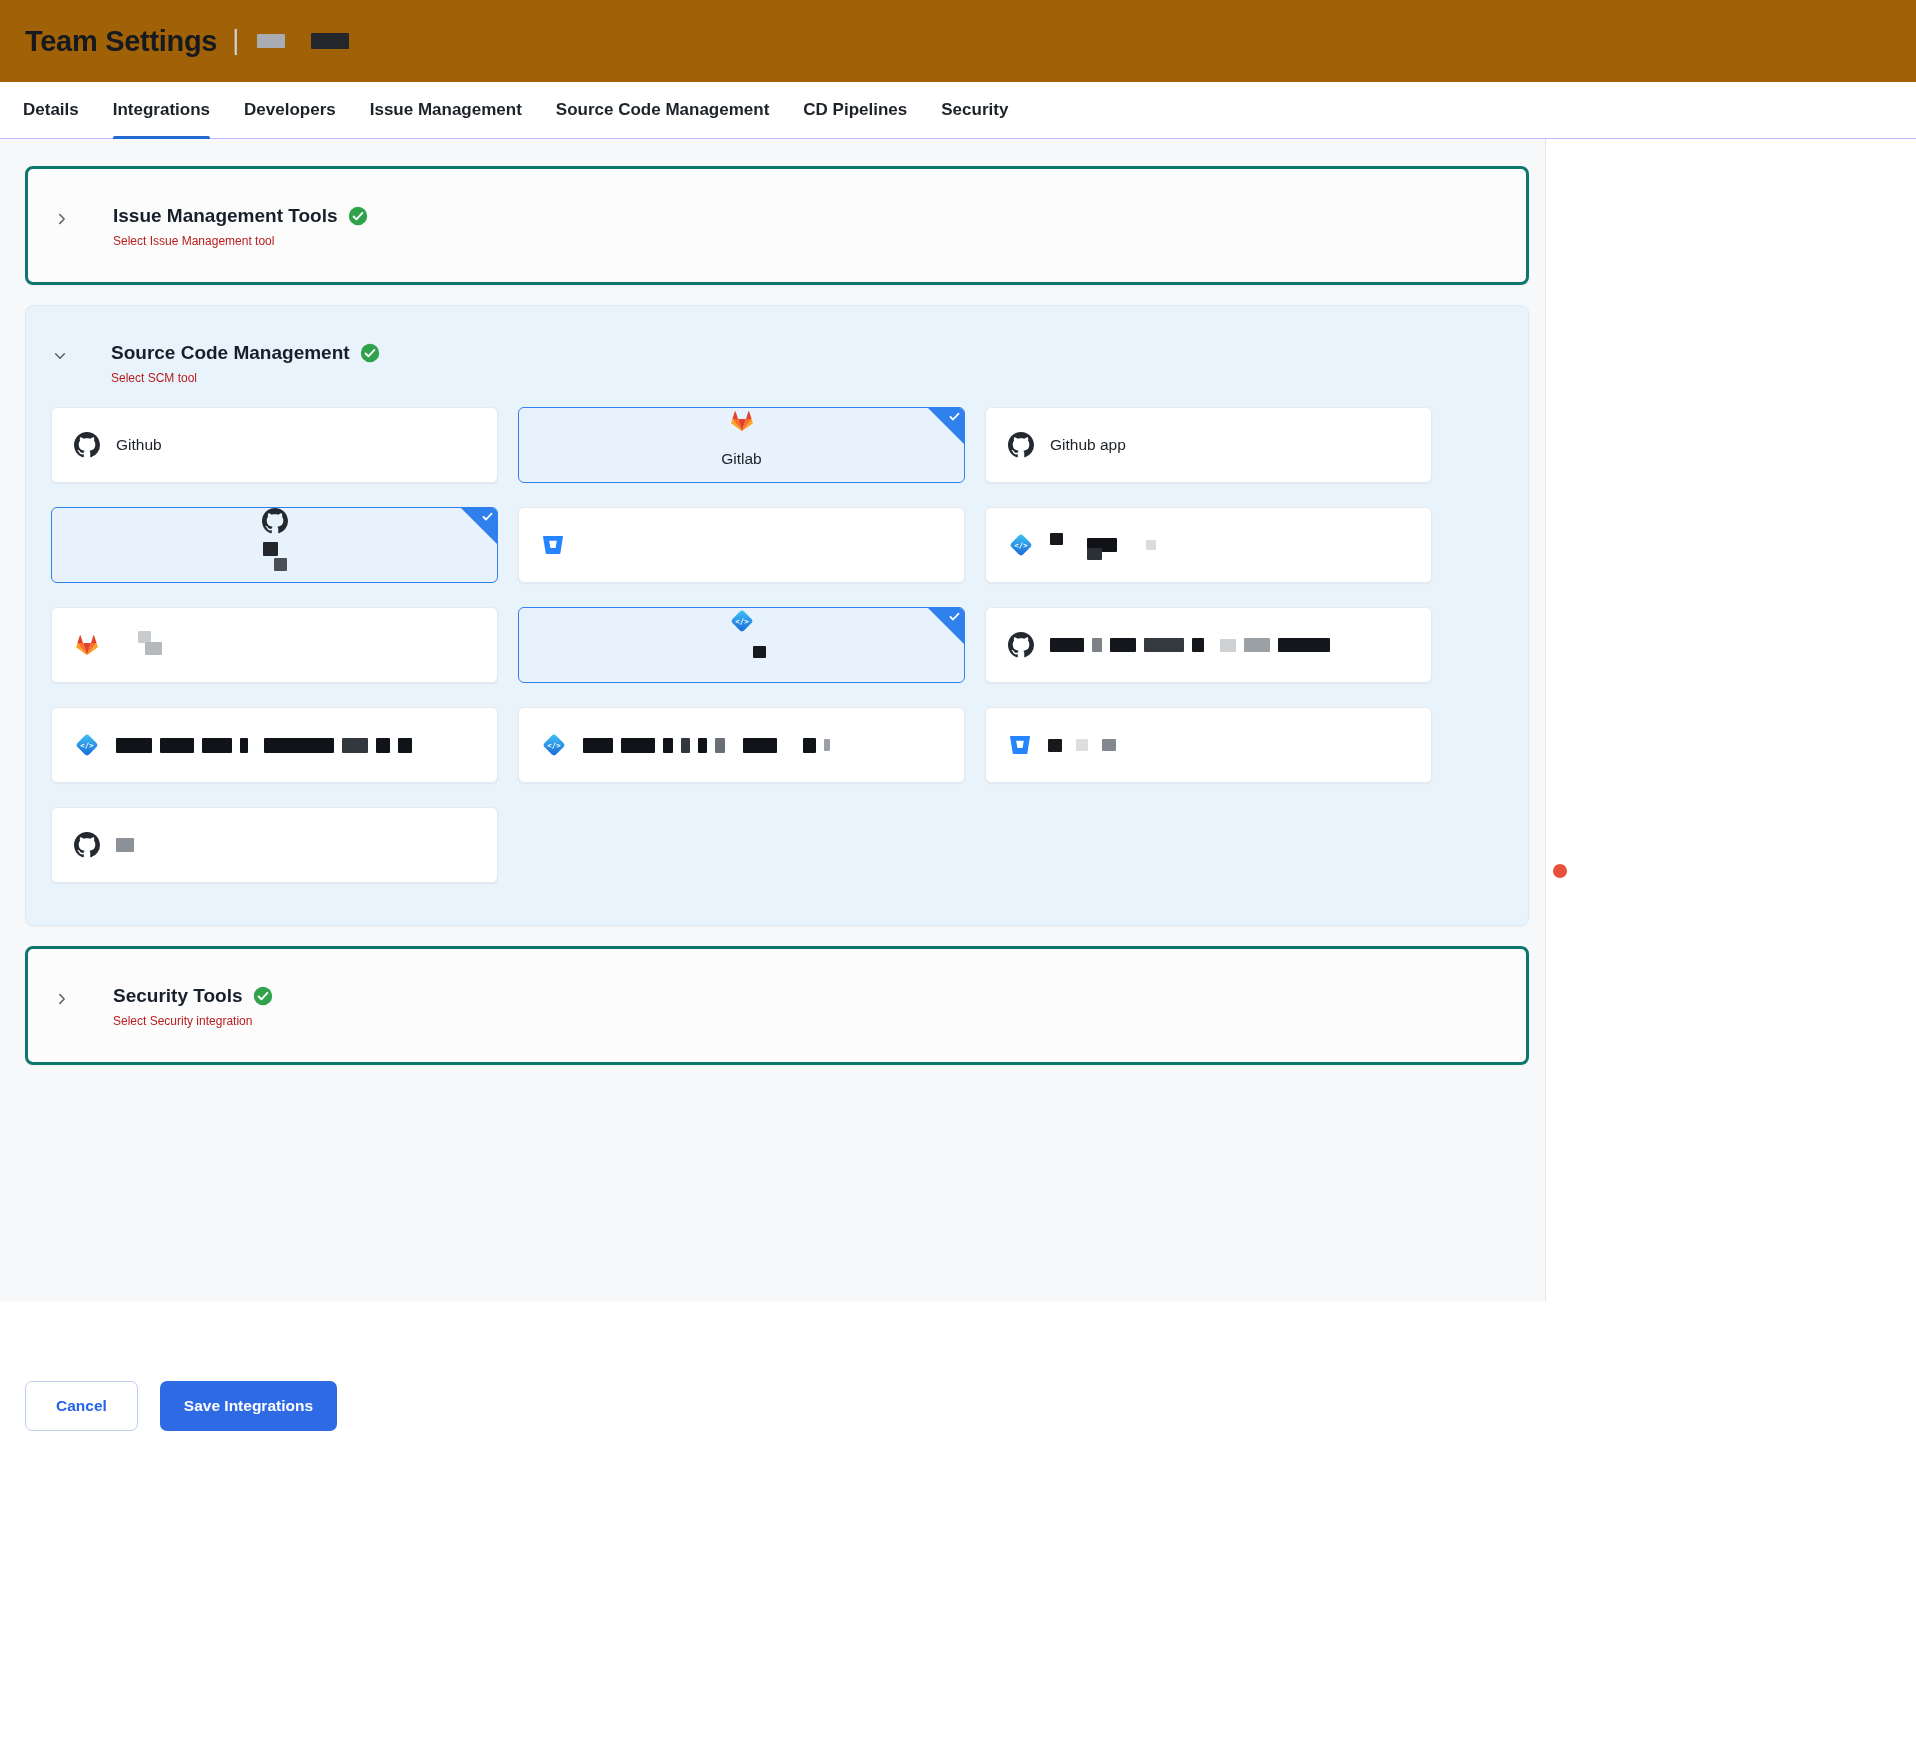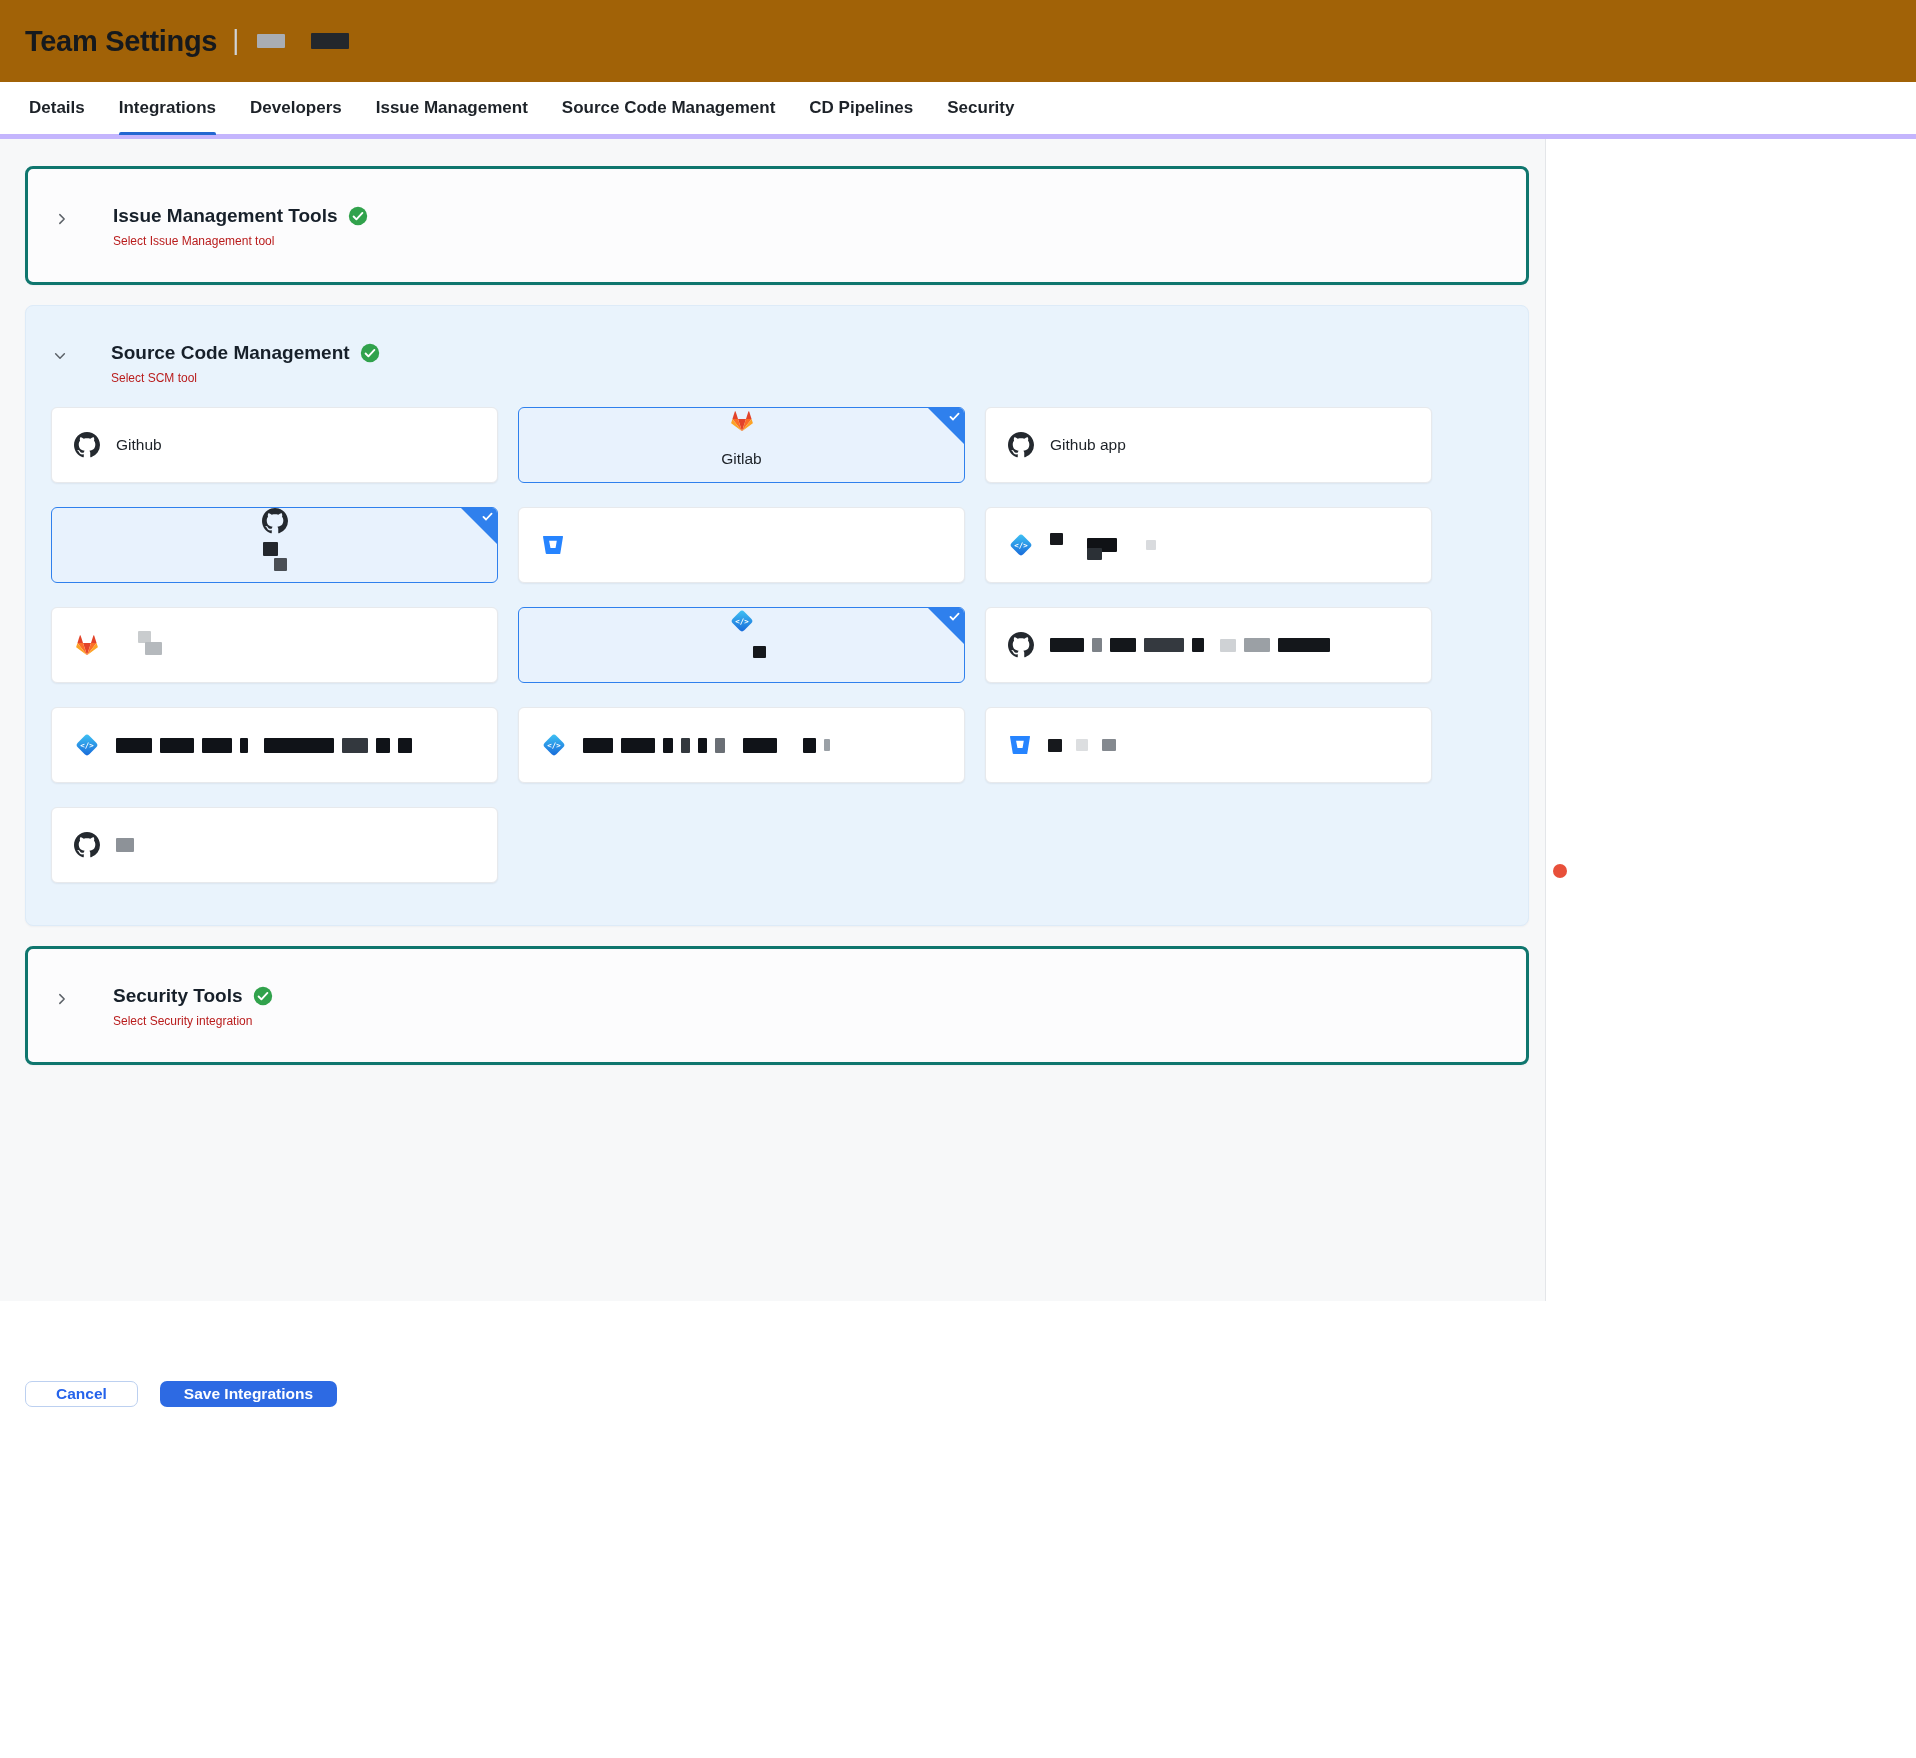--- a/index.html
+++ b/index.html
@@ -11,22 +11,22 @@
   }
 
   
   .page-header { height: 82px; display: flex; align-items: center; padding-left: 25px; background: #a16207; }
   .page-title { font-size: 29px; font-weight: 700; color: #16191d; margin: 0; letter-spacing: -0.3px; }
   .title-sep { color: #d0d3d7; font-size: 27px; font-weight: 200; margin: 0 18px 0 15px; transform: translateY(-1px); }
   .red-wrap { display: flex; align-items: center; }
   .red-block { display: inline-block; border-radius: 1px; flex: none; }
 
   
-  .tab-bar { display: flex; gap: 34px; padding: 0 29px; height: 57px; align-items: stretch;
-             border-bottom: 5px solid #c4b5fd; background: #fff; }
+  .tab-bar { display: flex; gap: 34px; padding: 0 23px; height: 57px; align-items: stretch;
+             border-bottom: 1px solid #c4b5fd; background: #fff; }
   .tab { display: flex; align-items: center; font-size: 17px; font-weight: 600; color: #1d2228;
          cursor: pointer; position: relative; white-space: nowrap; }
   .tab.active::after { content: ""; position: absolute; left: 0; right: 0; bottom: -1px; height: 3px;
                        background: #2367d1; border-radius: 2px 2px 0 0; }
 
   
   .main { width: 1546px; background: #f7f8f9; border-right: 1px solid #e4e6e9;
           padding: 27px 0 0; min-height: 1162px; }
 
   .section { width: 1504px; margin: 0 0 20px 25px; border-radius: 8px;
@@ -50,21 +50,21 @@
                box-shadow: 0 1px 2px rgba(16,24,40,.06); cursor: pointer; overflow: hidden; }
   .tool-card.selected { border: 1.5px solid #2f80ed; background: #e8f2fd; box-shadow: none; flex-direction: column; }
   .card-label { font-size: 15.5px; font-weight: 500; color: #1d2228; }
   .icon { display: flex; flex: none; }
   .corner { position: absolute; top: -1px; right: -1px; width: 0; height: 0;
             border-top: 38px solid #2f80ed; border-left: 38px solid transparent; }
   .corner-check { position: absolute; top: 2px; right: 3px; z-index: 2; display: flex; }
 
   
   .page-footer { background: #fff; padding: 80px 0 0 25px; display: flex; gap: 22px; }
-  .btn { height: 26px; border-radius: 7px; font-size: 15.5px; font-weight: 700;
+  .btn { height: 50px; border-radius: 7px; font-size: 15.5px; font-weight: 700;
          font-family: inherit; cursor: pointer; }
   .btn-cancel { background: #fff; border: 1.5px solid #bcd0f0; color: #2563eb; padding: 0 30px; }
   .btn-save { background: #2d6ae3; border: none; color: #fff; padding: 0 24px; }
 
   .notif-dot { position: absolute; left: 1553px; top: 864px; width: 14px; height: 14px;
                border-radius: 50%; background: #e8503a; }
 </style>
 </head>
 <body>
 

